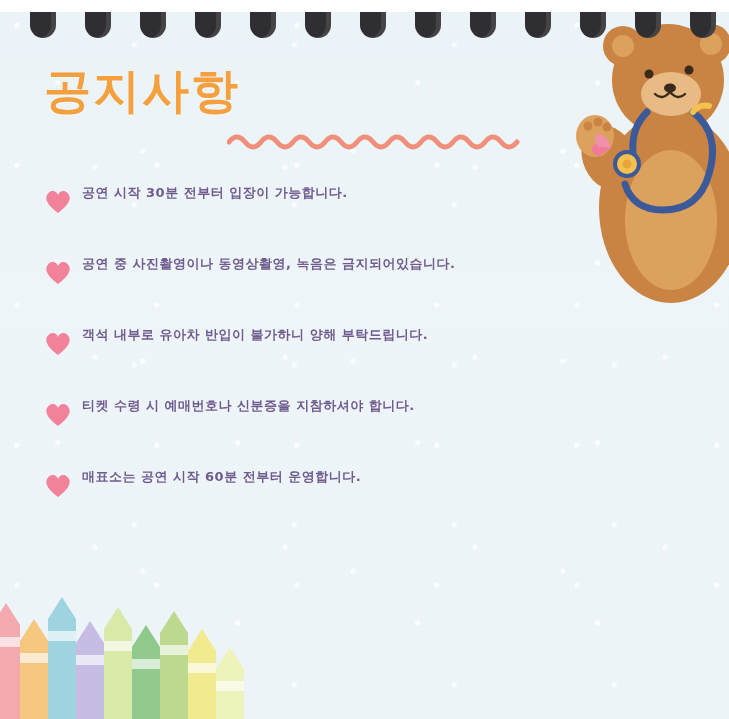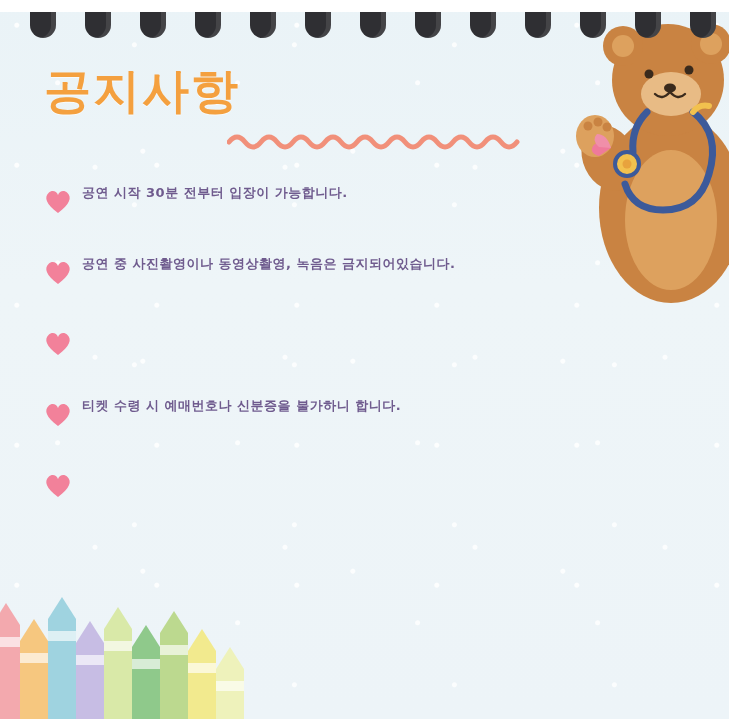--- a/index.html
+++ b/index.html
@@ -217,37 +217,39 @@
       </span>
       <span class="notice-text">공연 중 사진촬영이나 동영상촬영, 녹음은 금지되어있습니다.</span>
     </div>
 
     <div class="notice-item">
       <span class="heart">
         <svg width="28" height="25" viewBox="0 0 28 25">
             <path d="M14 24 C 2 15 0 8.5 4.5 4 C 8 0.5 12.5 2 14 6 C 15.5 2 20 0.5 23.5 4 C 28 8.5 26 15 14 24 Z" fill="#f2819a"></path>
           </svg>
       </span>
-    </div>
-
-    <div class="notice-item">
-      <span class="heart">
-        <svg width="28" height="25" viewBox="0 0 28 25">
-            <path d="M14 24 C 2 15 0 8.5 4.5 4 C 8 0.5 12.5 2 14 6 C 15.5 2 20 0.5 23.5 4 C 28 8.5 26 15 14 24 Z" fill="#f2819a"></path>
-          </svg>
-      </span>
-      <span class="notice-text">티켓 수령 시 예매번호나 신분증을 불가하니 합니다.</span>
-    </div>
-
-    <div class="notice-item">
-      <span class="heart">
-        <svg width="28" height="25" viewBox="0 0 28 25">
-            <path d="M14 24 C 2 15 0 8.5 4.5 4 C 8 0.5 12.5 2 14 6 C 15.5 2 20 0.5 23.5 4 C 28 8.5 26 15 14 24 Z" fill="#f2819a"></path>
-          </svg>
-      </span>
+      <span class="notice-text">객석 내부로 유아차 반입이 불가하니 양해 부탁드립니다.</span>
+    </div>
+
+    <div class="notice-item">
+      <span class="heart">
+        <svg width="28" height="25" viewBox="0 0 28 25">
+            <path d="M14 24 C 2 15 0 8.5 4.5 4 C 8 0.5 12.5 2 14 6 C 15.5 2 20 0.5 23.5 4 C 28 8.5 26 15 14 24 Z" fill="#f2819a"></path>
+          </svg>
+      </span>
+      <span class="notice-text">티켓 수령 시 예매번호나 신분증을 지참하셔야 합니다.</span>
+    </div>
+
+    <div class="notice-item">
+      <span class="heart">
+        <svg width="28" height="25" viewBox="0 0 28 25">
+            <path d="M14 24 C 2 15 0 8.5 4.5 4 C 8 0.5 12.5 2 14 6 C 15.5 2 20 0.5 23.5 4 C 28 8.5 26 15 14 24 Z" fill="#f2819a"></path>
+          </svg>
+      </span>
+      <span class="notice-text">매표소는 공연 시작 60분 전부터 운영합니다.</span>
     </div>
 
   </div>
 
   <svg class="crayons" viewBox="0 0 270 140">
     <g>
       <polygon points="6,40 20,18 34,40" fill="#f3a9ae"></polygon>
       <rect x="6" y="40" width="28" height="100" fill="#f3a9ae"></rect>
       <rect x="6" y="52" width="28" height="10" fill="#ffffff" opacity="0.65"></rect>
     </g>

